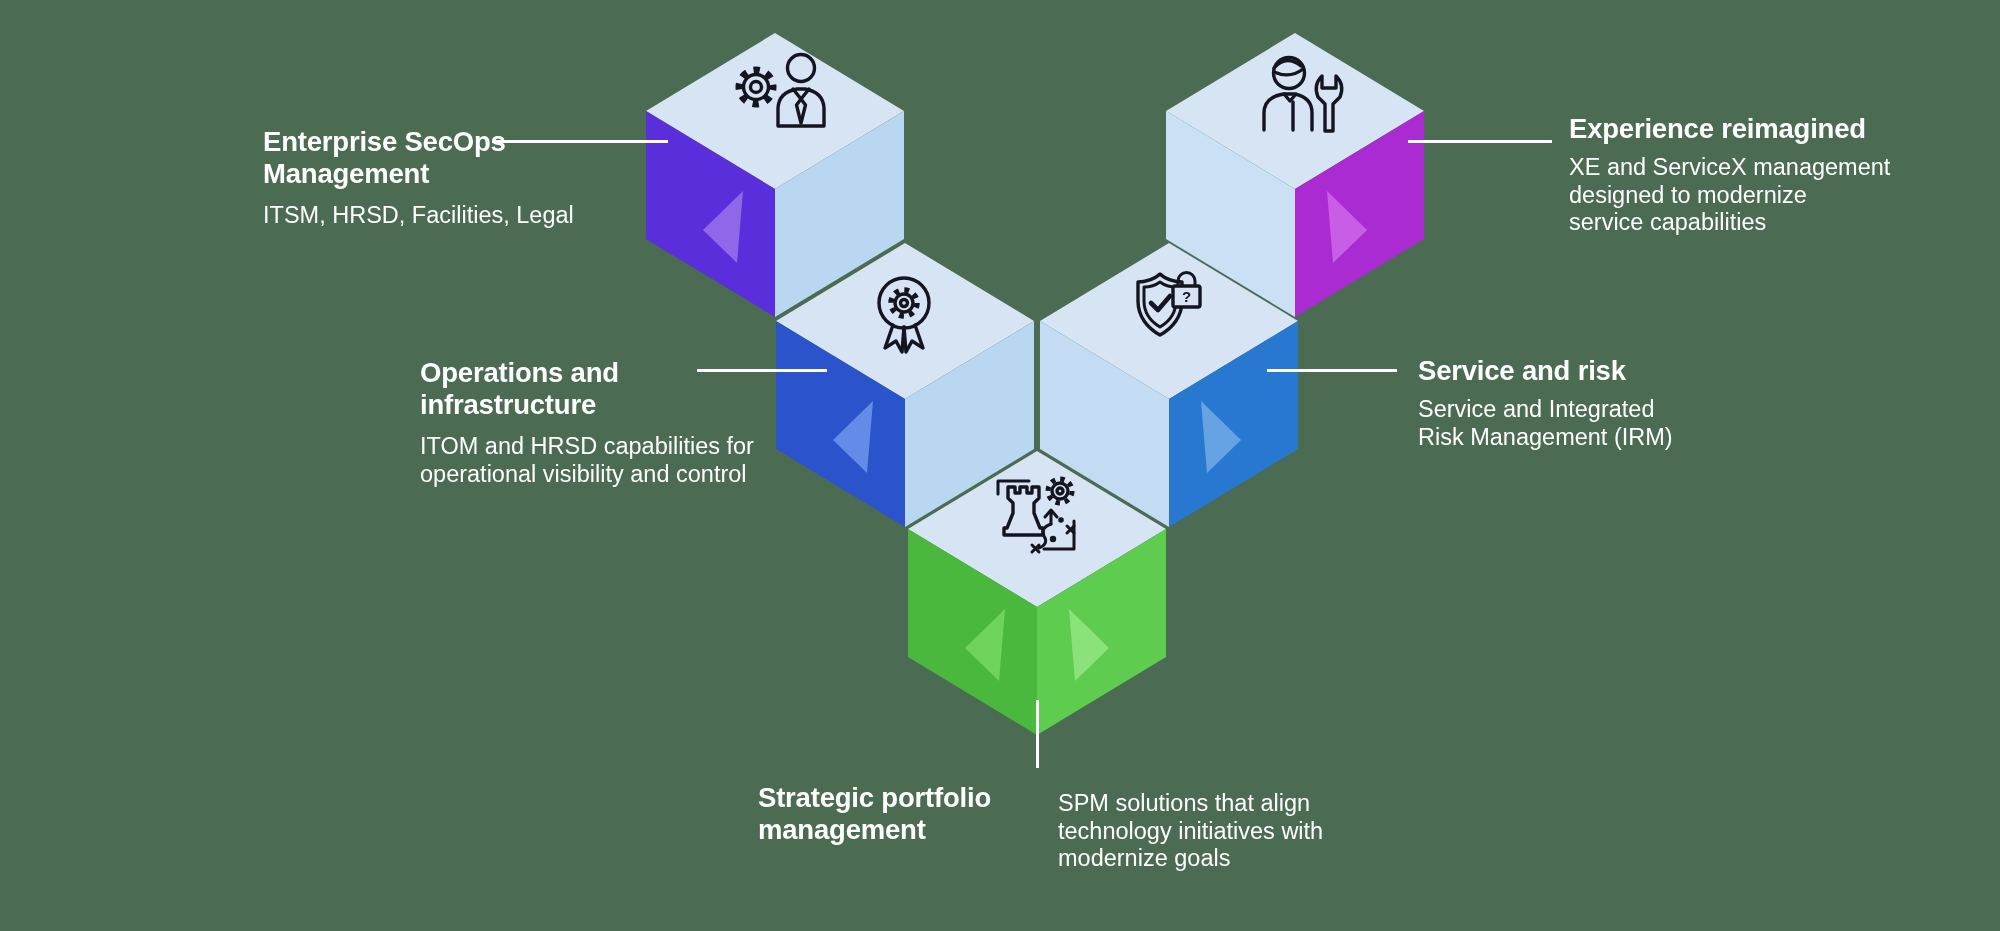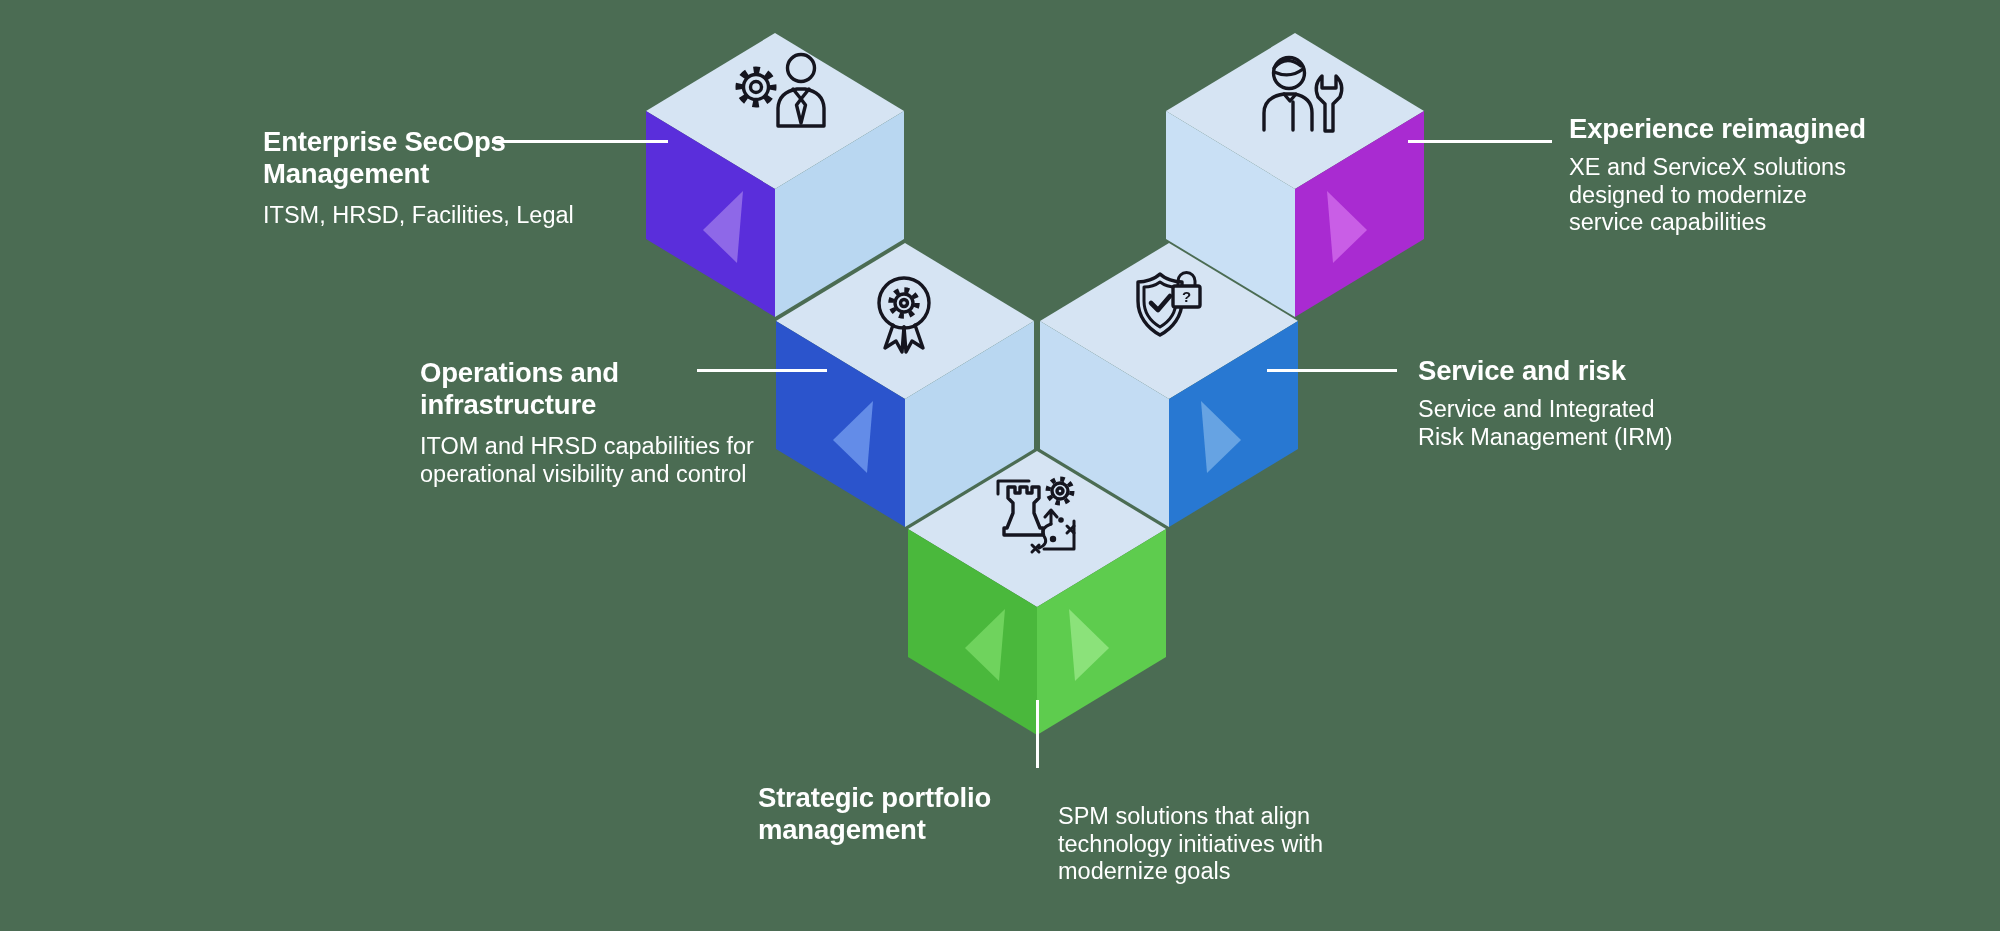--- a/index.html
+++ b/index.html
@@ -17,21 +17,21 @@
   .icon .thin{stroke-width:3;}
   .icon .thick{stroke-width:4.6;}
   .icon .dot{fill:#15151F;stroke:none;}
   .icon .icon-text{stroke:none;fill:#15151F;font-family:"Liberation Sans","DejaVu Sans",sans-serif;
     font-weight:700;font-size:15px;text-anchor:middle;}
   .line{position:absolute;background:#FFFFFF;z-index:6;}
   .callout{position:absolute;color:#FFFFFF;z-index:7;white-space:nowrap;}
   .callout .h span{display:block;font-weight:700;font-size:27.5px;line-height:32px;letter-spacing:-0.2px;}
   .callout .b{margin-top:12px;}
   .callout .b.tight{margin-top:9px;}
-  .callout .b.solo{margin-top:17px;}
+  .callout .b.solo{margin-top:4px;}
   .callout .b span{display:block;font-size:23.5px;line-height:27.5px;}
 </style>
 </head>
 <body>
 
 <div class="stage">
 
   <div class="cube" style="left:646px;top:33px;">
     <svg width="258" height="284" viewBox="0 0 258 284">
       <polygon points="129,0 258,78 129,156 0,78" fill="#D6E4F3"></polygon>
@@ -140,21 +140,21 @@
     <div class="b">
       <span>ITSM, HRSD, Facilities, Legal</span>
     </div>
   </div>
 
   <div class="callout" style="left:1569px;top:113px;">
     <div class="h">
       <span>Experience reimagined</span>
     </div>
     <div class="b tight">
-      <span>XE and ServiceX solutions</span>
+      <span>XE and ServiceX management</span>
       <span>designed to modernize</span>
       <span>service capabilities</span>
     </div>
   </div>
 
   <div class="callout" style="left:420px;top:357px;">
     <div class="h">
       <span>Operations and</span>
       <span>infrastructure</span>
     </div>

